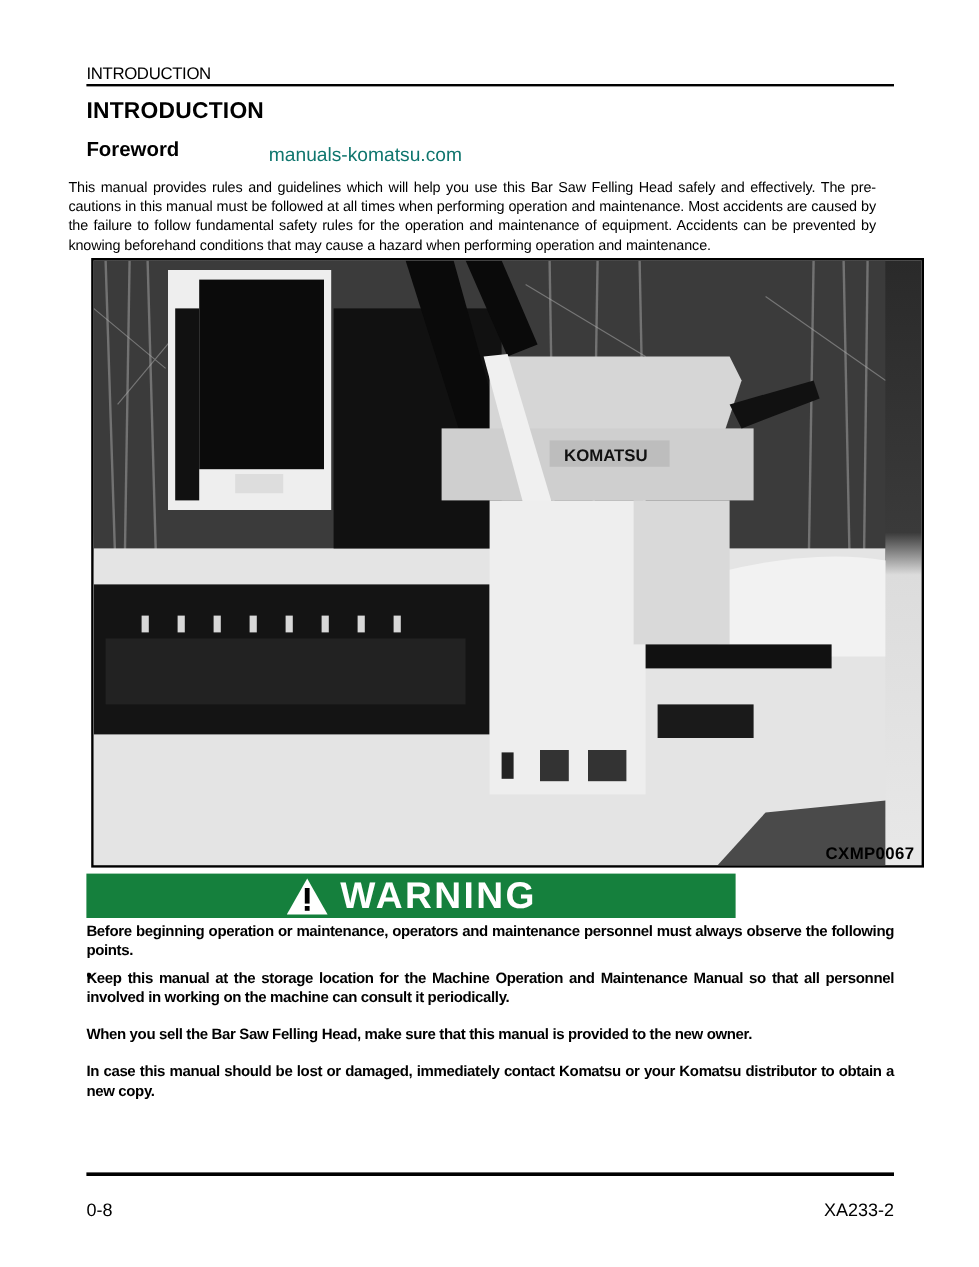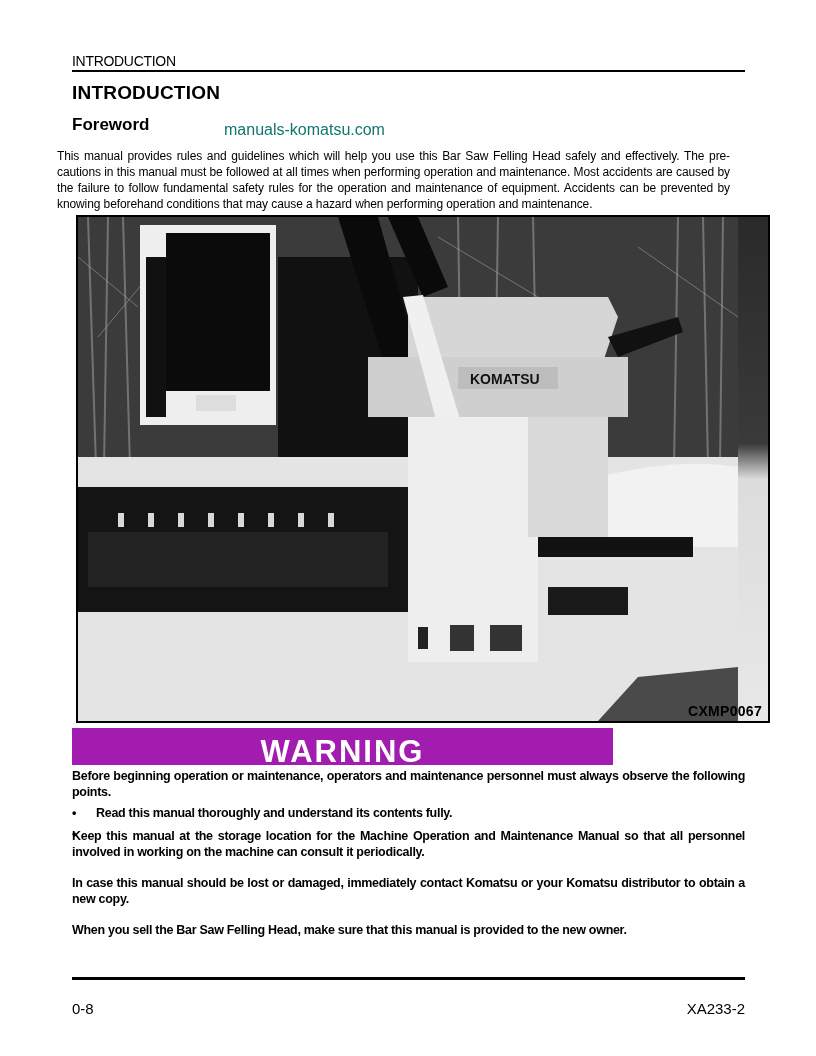--- a/index.html
+++ b/index.html
@@ -13,21 +13,21 @@
     .subtitle { left: 72px; top: 115px; font-family: "Liberation Sans", sans-serif; font-weight: bold; font-size: 17px; }
     .watermark { left: 224px; top: 121px; font-family: "Liberation Sans", sans-serif; font-size: 16px; color: #0f766e; }
 
     .foreword { left: 57px; top: 148px; width: 673px; font-family: Liberation Sans, sans-serif; font-size: 12px; line-height: 16px; text-align: justify; letter-spacing: -0.1px; }
 
     .figure { left: 76px; top: 215px; width: 660px; height: 504px; border: 2px solid #000; overflow: hidden;
       background: linear-gradient(180deg, #2a2a2a 0%, #3a3a3a 45%, #dcdcdc 52%, #e8e8e8 100%); padding-left: 30px; }
     .fig-svg { position: absolute; left: 0; top: 0; width: 660px; height: 504px; }
     .fig-code { position: absolute; right: 6px; bottom: 2px; font-family: "Liberation Sans", sans-serif; font-weight: bold; font-size: 14px; color: #000; letter-spacing: 0.3px; margin-left: 32px; }
 
-    .warning-bar { left: 72px; top: 728px; width: 541px; height: 37px; background: #a21caf; display: flex; align-items: center; justify-content: center; gap: 10px; flex-direction: column; }
+    .warning-bar { left: 72px; top: 728px; width: 541px; height: 37px; background: #15803d; display: flex; align-items: center; justify-content: center; gap: 10px; }
     .warning-icon { width: 36px; height: 32px; }
     .warning-label { color: #fff; font-family: "Liberation Sans", sans-serif; font-weight: bold; font-size: 31px; letter-spacing: 2px; }
 
     .warn-body { left: 72px; top: 768px; width: 673px; font-family: "Liberation Sans", sans-serif; font-weight: bold; font-size: 12.5px; line-height: 16px; letter-spacing: -0.3px; }
     .warn-body p { margin: 0; text-align: justify; }
     .warn-body ul { list-style: none; margin: 0; padding: 0; }
     .warn-body li { position: relative; padding-left: 24px; margin-top: 5px; text-align: justify; }
     .warn-body li .bullet { position: absolute; left: 0; top: 0; }
     .warn-body .gap { margin-top: 7px; }
     .warn-body .gap2 { margin-top: 15px; }
@@ -120,26 +120,25 @@
     <rect x="16" y="24" width="4" height="4" fill="#000"></rect>
   </svg>
   <span class="warning-label">WARNING</span>
 </div>
 
 <div class="abs warn-body">
   <p>Before beginning operation or maintenance, operators and maintenance personnel must always observe the following points.</p>
   <ul>
     <li>
       <span class="bullet">•</span>
-      <span>Read this manual thoroughly and understand its contents fully.</span>
     </li>
     <li>
       <span class="bullet">•</span>
     </li>
   </ul>
   <p class="gap">Keep this manual at the storage location for the Machine Operation and Maintenance Manual so that all personnel involved in working on the machine can consult it periodically.</p>
+  <p class="gap2">When you sell the Bar Saw Felling Head, make sure that this manual is provided to the new owner.</p>
   <p class="gap2">In case this manual should be lost or damaged, immediately contact Komatsu or your Komatsu distributor to obtain a new copy.</p>
-  <p class="gap2">When you sell the Bar Saw Felling Head, make sure that this manual is provided to the new owner.</p>
 </div>
 
 <div class="abs foot-rule"></div>
 <div class="abs page-num">0-8</div>
 <div class="abs doc-code">XA233-2</div>
 
 </body></html>

